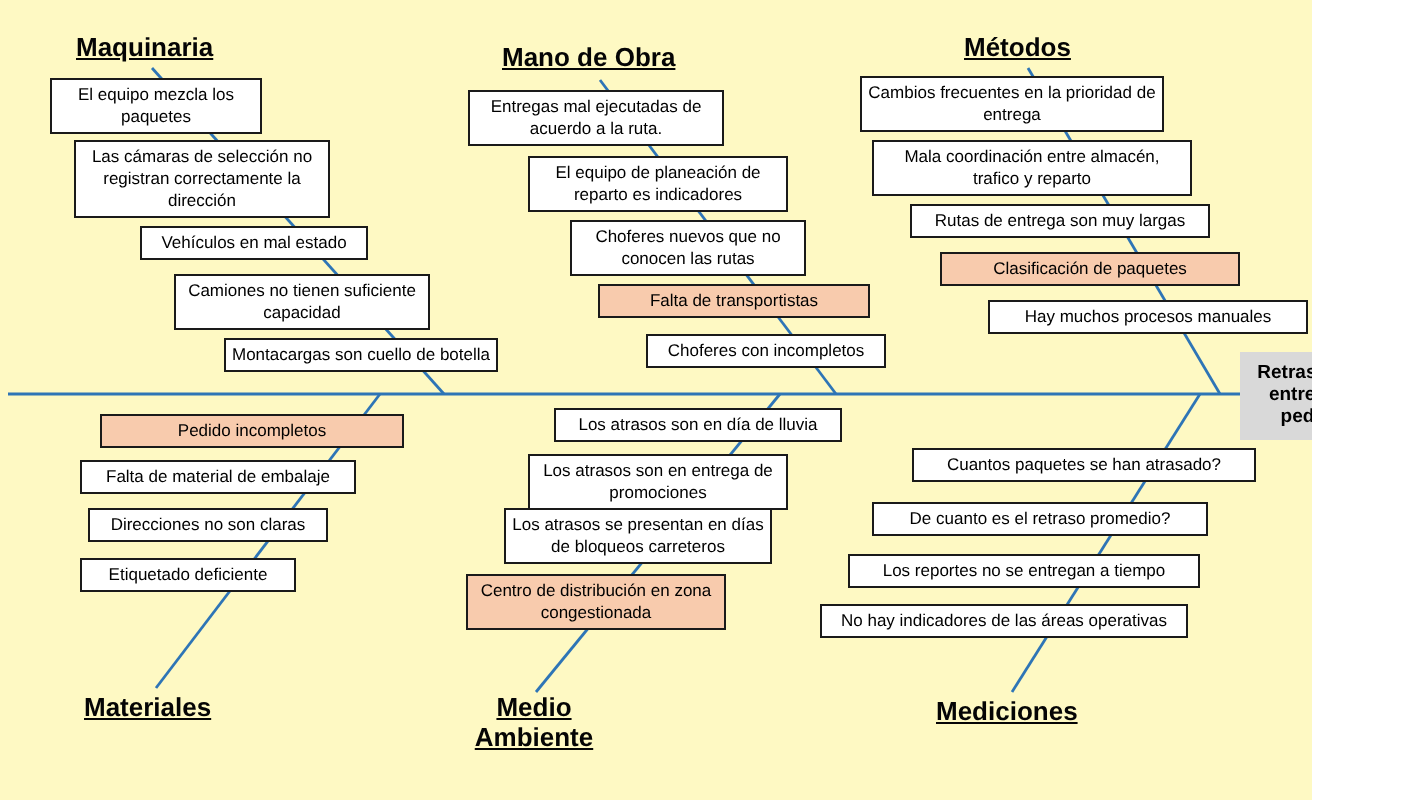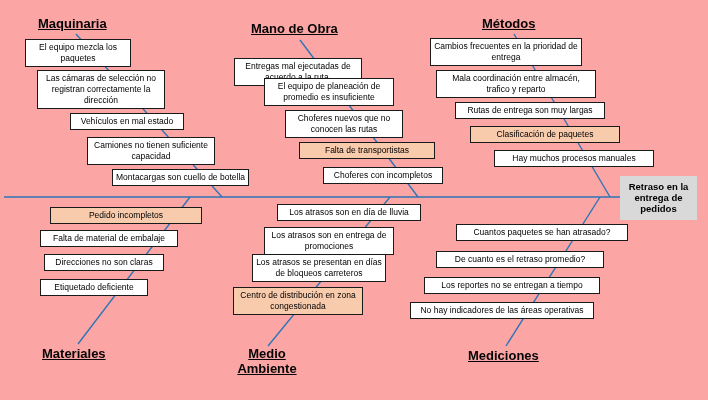--- a/index.html
+++ b/index.html
@@ -1,18 +1,18 @@
 <!DOCTYPE html>
 <html><head>
 <meta charset="utf-8">
 <style>
   *{box-sizing:border-box;margin:0;padding:0}
   html,body{background:#ffffff}
   body{font-family:"Liberation Sans",sans-serif}
-  .stage{position:relative;width:708px;height:400px;background:#fca5a5;overflow:hidden}
+  .stage{position:relative;width:656px;height:400px;background:#fef9c3;overflow:hidden}
   svg.lines{position:absolute;left:0;top:0;z-index:1}
   .box{
     position:absolute;z-index:2;background:#ffffff;border:1px solid #1a1a1a;
     padding:2px 3px;font-size:8.5px;line-height:1.28;text-align:center;color:#000;
   }
   .box.hl{background:#F8CBAD}
   .box.nw{white-space:nowrap}
   .cat{
     position:absolute;z-index:2;font-size:13px;font-weight:bold;
     text-decoration:underline;color:#050505;
@@ -45,22 +45,22 @@
   <div class="cat" style="left:42px;top:346px;">Materiales</div>
   <div class="cat center" style="left:228px;top:346px;width:78px;">Medio Ambiente</div>
   <div class="cat" style="left:468px;top:348px;">Mediciones</div>
 
   <div class="box" style="left:25px;top:39px;width:106px;">El equipo mezcla los paquetes</div>
   <div class="box" style="left:37px;top:70px;width:128px;">Las cámaras de selección no registran correctamente la dirección</div>
   <div class="box" style="left:70px;top:113px;width:114px;">Vehículos en mal estado</div>
   <div class="box" style="left:87px;top:137px;width:128px;">Camiones no tienen suficiente capacidad</div>
   <div class="box nw" style="left:112px;top:169px;">Montacargas son cuello de botella</div>
 
-  <div class="box" style="left:234px;top:58px;width:128px;">Entregas mal ejecutadas de acuerdo a la ruta.</div>
-  <div class="box" style="left:264px;top:78px;width:130px;">El equipo de planeación de promedio es insuficiente</div>
+  <div class="box" style="left:234px;top:45px;width:128px;">Entregas mal ejecutadas de acuerdo a la ruta.</div>
+  <div class="box" style="left:264px;top:78px;width:130px;">El equipo de planeación de reparto es indicadores</div>
   <div class="box" style="left:285px;top:110px;width:118px;">Choferes nuevos que no conocen las rutas</div>
   <div class="box hl" style="left:299px;top:142px;width:136px;">Falta de transportistas</div>
   <div class="box" style="left:323px;top:167px;width:120px;">Choferes con incompletos</div>
 
   <div class="box" style="left:430px;top:38px;width:152px;">Cambios frecuentes en la prioridad de entrega</div>
   <div class="box" style="left:436px;top:70px;width:160px;">Mala coordinación entre almacén, trafico y reparto</div>
   <div class="box" style="left:455px;top:102px;width:150px;">Rutas de entrega son muy largas</div>
   <div class="box hl" style="left:470px;top:126px;width:150px;">Clasificación de paquetes</div>
   <div class="box" style="left:494px;top:150px;width:160px;">Hay muchos procesos manuales</div>
 

